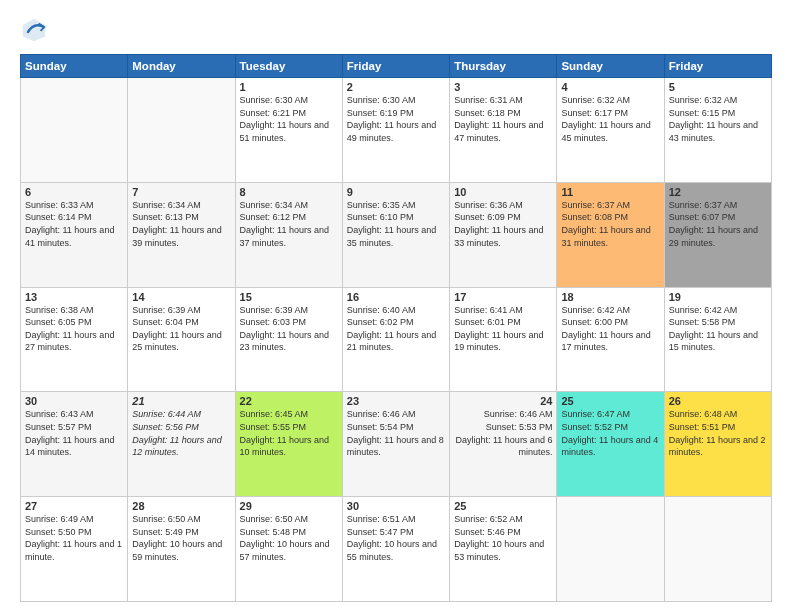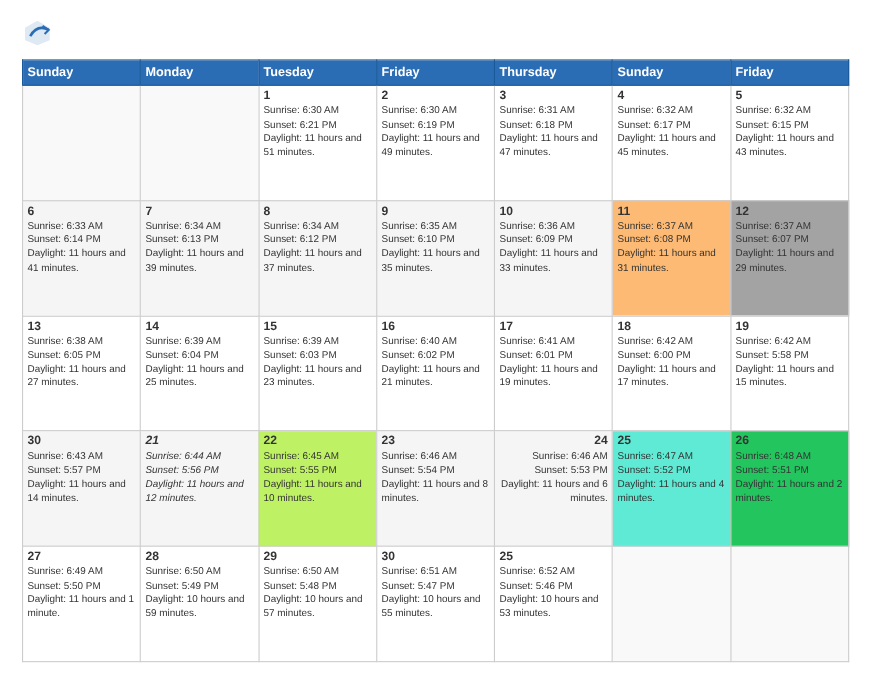--- a/index.html
+++ b/index.html
@@ -240,21 +240,21 @@
             <div class="day-detail">Sunrise: 6:46 AM<br>Sunset: 5:54 PM<br>Daylight: 11 hours and 8 minutes.</div>
           </td>
           <td style="background: rgb(245, 245, 245); text-align: right;">
             <span class="day-num">24</span>
             <div class="day-detail">Sunrise: 6:46 AM<br>Sunset: 5:53 PM<br>Daylight: 11 hours and 6 minutes.</div>
           </td>
           <td style="background: #5eead4;">
             <span class="day-num">25</span>
             <div class="day-detail">Sunrise: 6:47 AM<br>Sunset: 5:52 PM<br>Daylight: 11 hours and 4 minutes.</div>
           </td>
-          <td style="background: #22c55e;">
+          <td style="background: #fde047;">
             <span class="day-num">26</span>
             <div class="day-detail">Sunrise: 6:48 AM<br>Sunset: 5:51 PM<br>Daylight: 11 hours and 2 minutes.</div>
           </td>
         </tr>
         <tr>
           <td>
             <span class="day-num">27</span>
             <div class="day-detail">Sunrise: 6:49 AM<br>Sunset: 5:50 PM<br>Daylight: 11 hours and 1 minute.</div>
           </td>
           <td>

